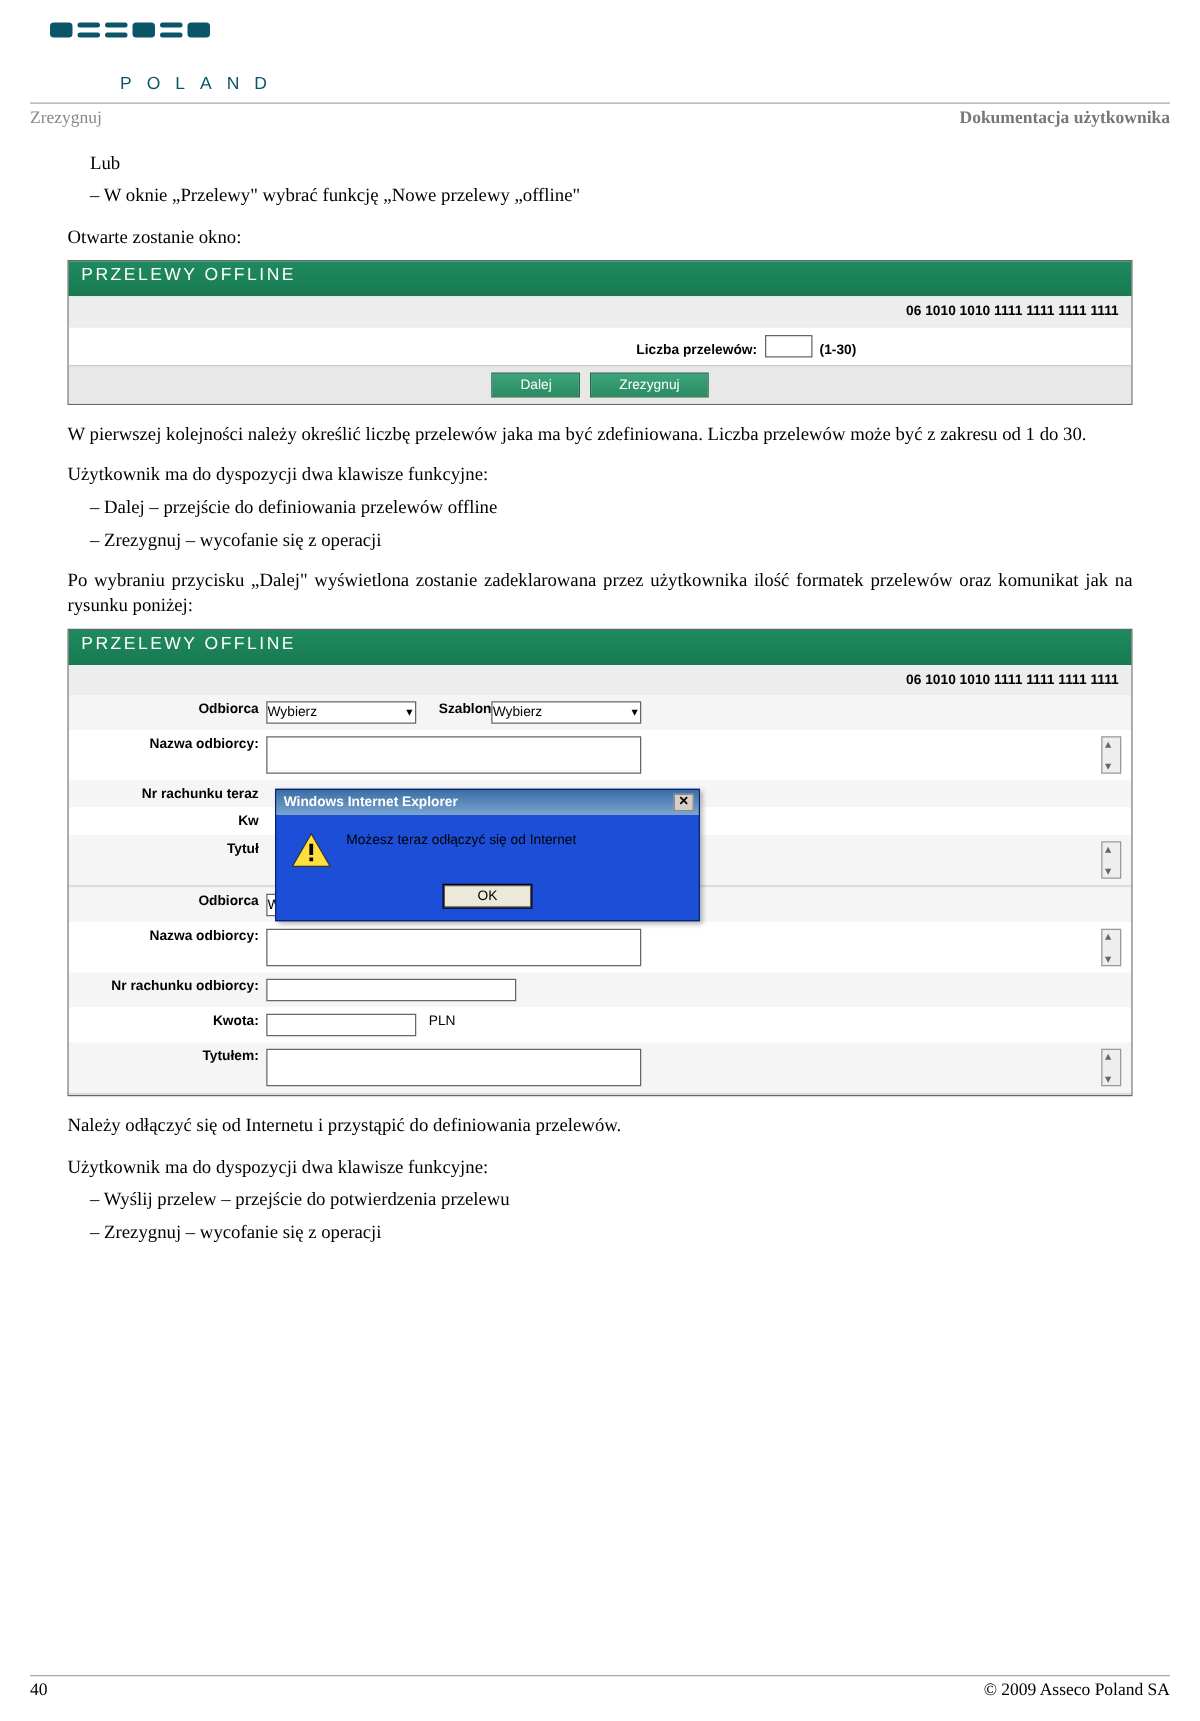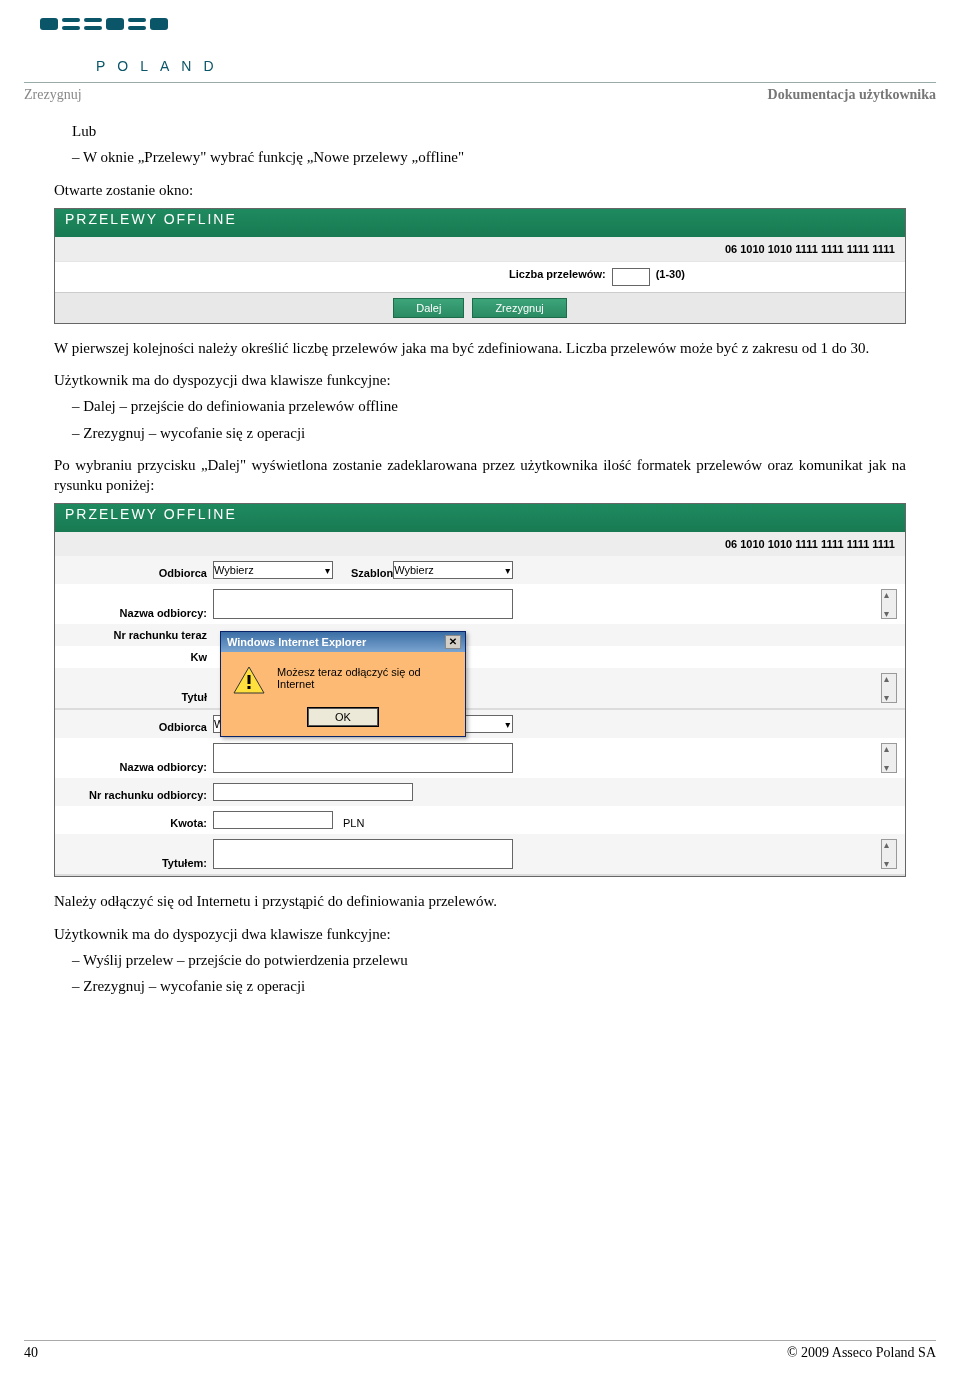--- a/index.html
+++ b/index.html
@@ -53,39 +53,39 @@
   .shot-title {
     background: linear-gradient(#1f8a5f,#187a52);
     color: #fff; font-size: 14px; letter-spacing: 2px;
     padding: 2px 10px 10px 10px; font-family: Arial, sans-serif;
   }
   .shot-account {
     background: #ededed; text-align: right; font-weight: bold;
     padding: 6px 10px; font-size: 11px;
   }
   .shot-row {
-    background: #fff; padding: 6px 8px; display: flex; align-items: flex-start;
+    background: #fff; padding: 6px 8px; display: flex; align-items: flex-end;
     border-top: 1px solid #e5e5e5; gap: 6px; justify-content: center;
   }
   .shot-row.form { justify-content: flex-end; padding-right: 220px; }
   .shot-row .lbl { font-weight: bold; }
   .shot-row input.small { width: 38px; height: 18px; border: 1px solid #666; font-size: 11px; }
   .shot-row .hint { font-weight: bold; }
   .shot-buttons {
     background: #e8e8e8; display: flex; gap: 8px; justify-content: center;
     padding: 5px; border-top: 1px solid #ccc;
   }
   .gbtn {
     background: linear-gradient(#3da47a,#2a8b63);
     color: #fff; border: 1px solid #1e6b4a;
     font-size: 11px; padding: 3px 22px; cursor: pointer;
     font-family: Tahoma, Arial, sans-serif;
   }
   .fg-row {
-    display: flex; align-items: flex-end; padding: 5px 8px;
+    display: flex; align-items: flex-start; padding: 5px 8px;
     background: #fff;
   }
   .fg-row.alt { background: #f5f5f5; }
   .fg-label { font-weight: bold; width: 150px; text-align: right; padding-right: 6px; }
   .fg-select {
     border: 1px solid #666; height: 18px; font-size: 11px; width: 120px;
     background: #fff; padding: 0 0;
   }
   .fg-select-wrap { position: relative; display: inline-flex; align-items: center; }
   .fg-select-wrap::after {
@@ -94,23 +94,23 @@
   .fg-text { border: 1px solid #666; height: 18px; font-size: 11px; width: 120px; padding: 0 2px; }
   .fg-text.wide { width: 200px; }
   .fg-textarea {
     border: 1px solid #666; font-size: 11px; width: 300px; height: 30px;
     resize: none; padding: 2px;
   }
   
   
   .ie-dialog {
     position: absolute;
-    width: 246px;
+    width: 340px;
     border: 1px solid #0a246a;
-    background: #fdba74;
+    background: #1d4ed8;
     font-family: Tahoma, Arial, sans-serif;
     font-size: 11px;
     box-shadow: 2px 2px 4px rgba(0,0,0,0.3);
   }
   .ie-titlebar {
     background: linear-gradient(#3a6ea5,#7ba4d0);
     color: #fff; font-weight: bold;
     display: flex; justify-content: space-between; align-items: center;
     padding: 3px 4px 3px 6px; font-size: 11px;
   }

